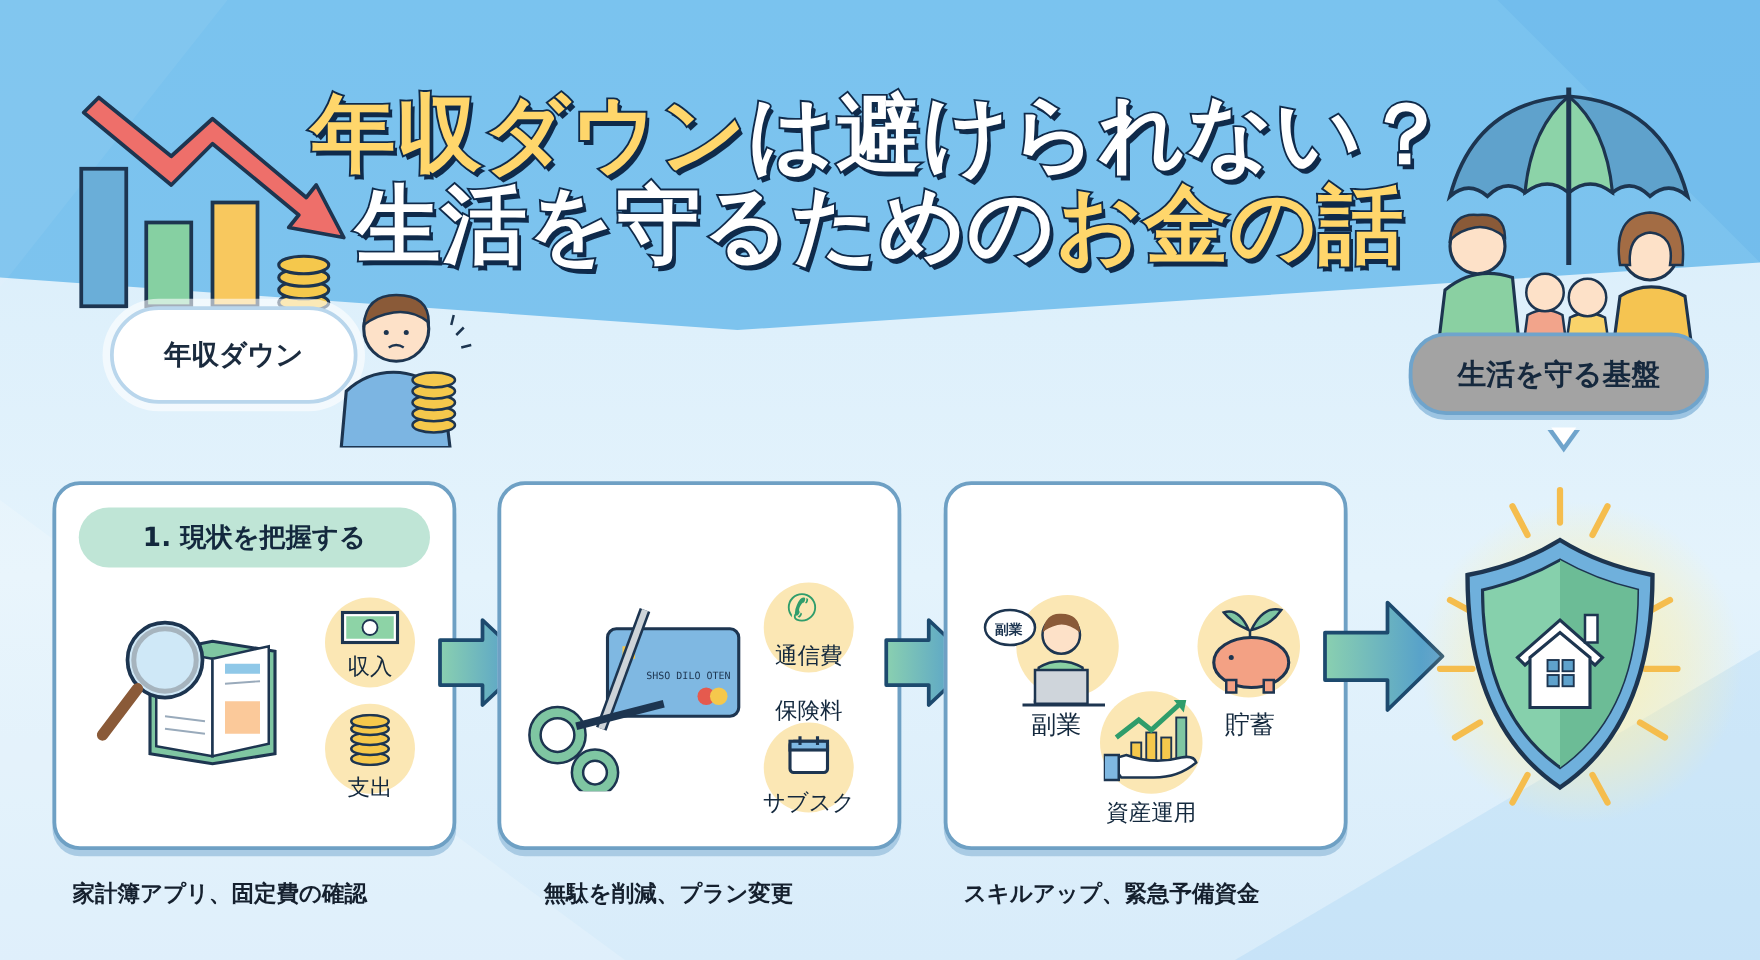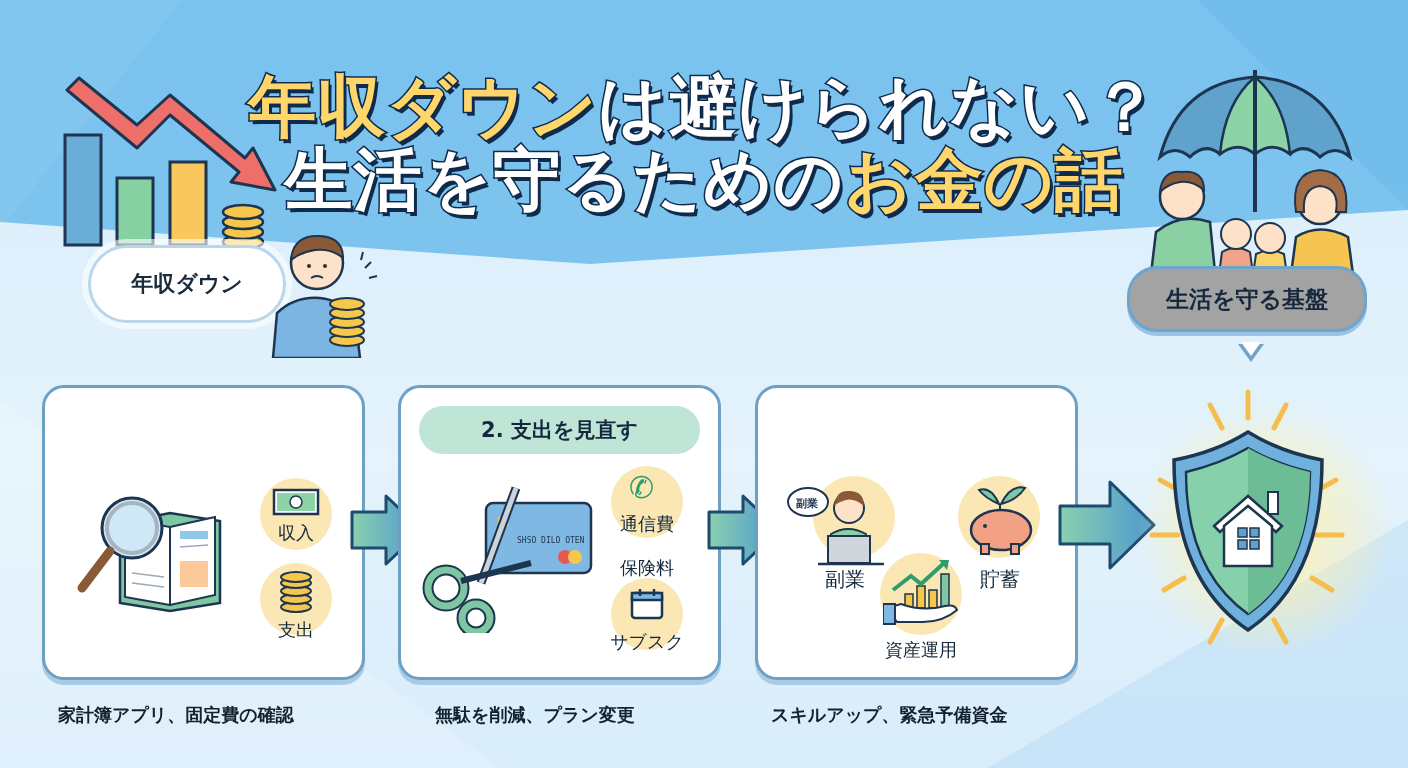--- a/index.html
+++ b/index.html
@@ -150,20 +150,21 @@
   <path d="M78 220 L82 190 Q96 182 110 190 L114 220 Z" fill="#f2a48b" stroke="#1d3550" stroke-width="2"></path>
   <circle cx="96" cy="172" r="15" fill="#fde1c8" stroke="#1d3550" stroke-width="2"></circle>
   <path d="M112 220 L116 192 Q130 185 144 192 L148 220 Z" fill="#f9d36a" stroke="#1d3550" stroke-width="2"></path>
   <circle cx="130" cy="176" r="15" fill="#fde1c8" stroke="#1d3550" stroke-width="2"></circle>
 </svg>
 <div class="bubble">生活を守る基盤</div>
 <div class="bubble-tail"></div>
 <div class="bubble-tail-in"></div>
 
 <div class="step" style="left:42px;">
+  <div class="pill">1. 現状を把握する</div>
   <svg style="position:absolute;left:25px;top:95px;width:180px;height:140px;" viewBox="0 0 180 140">
     <path d="M50 40 L100 30 L150 38 L150 120 L100 128 L50 120 Z" fill="#7fc6a2" stroke="#1d3550" stroke-width="2.5"></path>
     <path d="M55 36 L100 44 L100 122 L55 114 Z" fill="#fff" stroke="#1d3550" stroke-width="2"></path>
     <path d="M100 44 L145 34 L145 112 L100 122 Z" fill="#fff" stroke="#1d3550" stroke-width="2"></path>
     <rect x="110" y="48" width="28" height="8" fill="#8fc8e8"></rect>
     <rect x="110" y="78" width="28" height="26" fill="#fbc99a"></rect>
     <line x1="110" y1="64" x2="138" y2="62" stroke="#9ab" stroke-width="1.5"></line>
     <line x1="62" y1="90" x2="94" y2="94" stroke="#9ab" stroke-width="1.5"></line>
     <line x1="62" y1="100" x2="94" y2="104" stroke="#9ab" stroke-width="1.5"></line>
     <circle cx="62" cy="45" r="30" fill="#cfe8f7" stroke="#1d3550" stroke-width="3"></circle>
@@ -195,21 +196,20 @@
   <defs>
       <linearGradient id="ag" x1="0" x2="1">
         <stop offset="0" stop-color="#8ad0b0"></stop>
         <stop offset="1" stop-color="#4d98cf"></stop>
       </linearGradient>
     </defs>
   <path d="M4 22 L38 22 L38 6 L74 40 L38 74 L38 58 L4 58 Z" fill="url(#ag)" stroke="#1d4a6e" stroke-width="3" stroke-linejoin="round"></path>
 </svg>
 
 <div class="step" style="left:398px;">
-  <div class="pill">2. 支出を見直す</div>
   <svg style="position:absolute;left:20px;top:95px;width:185px;height:150px;" viewBox="0 0 185 150">
     <rect x="65" y="20" width="105" height="70" rx="7" fill="#7fb8e2" stroke="#1d3550" stroke-width="2.5"></rect>
     <rect x="77" y="34" width="10" height="10" fill="#f5c84c"></rect>
     <text x="96" y="60" font-size="8" fill="#1d3550" font-family="DejaVu Sans Mono, monospace">SHSO DILO OTEN</text>
     <circle cx="144" cy="74" r="7" fill="#e55a4e"></circle>
       <circle cx="154" cy="74" r="7" fill="#f5c84c"></circle>
     <line x1="95" y1="5" x2="60" y2="100" stroke="#1d3550" stroke-width="9"></line>
     <line x1="95" y1="5" x2="60" y2="100" stroke="#cdd3d8" stroke-width="5"></line>
     <circle cx="25" cy="105" r="18" fill="none" stroke="#1d3550" stroke-width="11"></circle>
     <circle cx="25" cy="105" r="18" fill="none" stroke="#7fc6a2" stroke-width="7"></circle>

